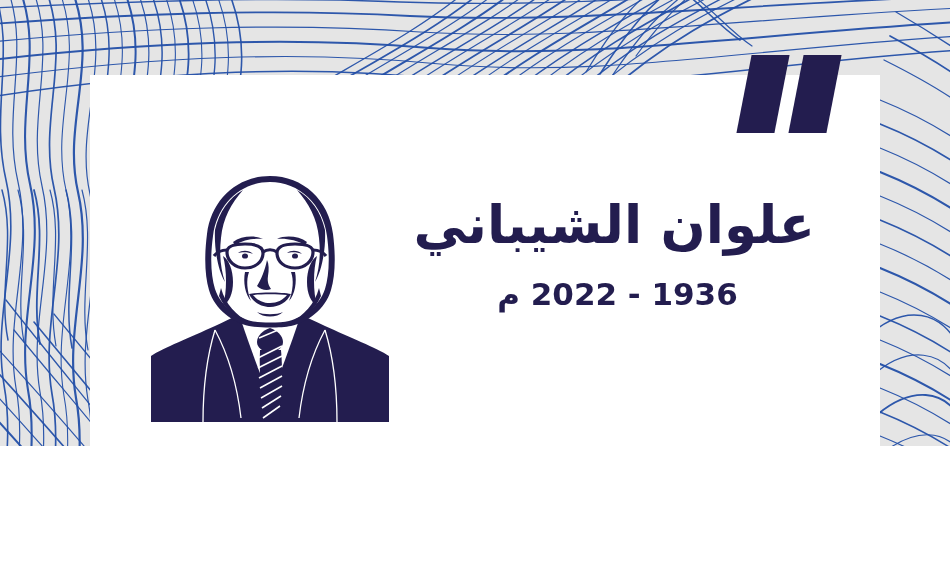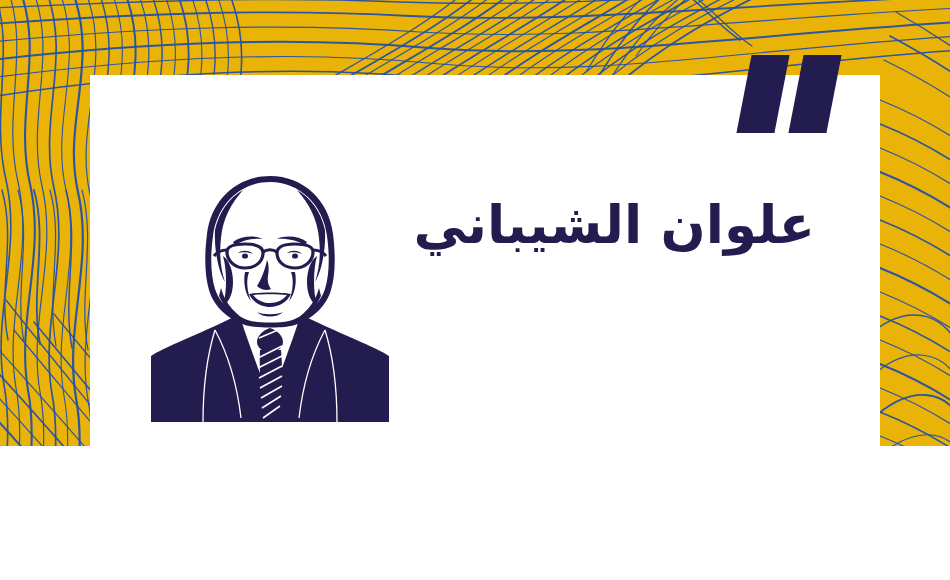--- a/index.html
+++ b/index.html
@@ -3,21 +3,21 @@
 <meta charset="utf-8">
 <style>
   html,body{margin:0;padding:0;}
   body{
     width:950px;height:580px;
     background:#ffffff;
     font-family:"DejaVu Sans","Liberation Sans",sans-serif;
     overflow:hidden;
     position:relative;
   }
-  #stage{position:absolute;inset:0;width:950px;height:446px;overflow:hidden;background:#eab308;}
+  #stage{position:absolute;inset:0;width:950px;height:446px;overflow:hidden;background:#e5e5e5;}
 
   
   #bg-pattern{position:absolute;inset:0;width:950px;height:580px;}
 
   
   #card{
     position:absolute;
     left:90px;top:75px;
     width:790px;height:430px;
     background:#ffffff;
@@ -370,20 +370,21 @@
 
       <g fill="#231d4f">
         <path d="M76,128 C80,144 92,156 104,162 C92,160 80,150 74,136 Z"></path>
         <path d="M174,128 C170,144 158,156 146,162 C158,160 170,150 176,136 Z"></path>
       </g>
     </svg>
   </div>
 
   <div id="text-block">
     <div id="memorial-title">علوان الشيباني</div>
+    <div id="memorial-dates">1936 - 2022 م</div>
   </div>
 
   <div class="quote-mark" id="quote-top-right">
     <span class="bar b1"></span>
     <span class="bar b2"></span>
   </div>
   <div class="quote-mark" id="quote-bottom-left">
     <span class="bar b1"></span>
     <span class="bar b2"></span>
   </div>

